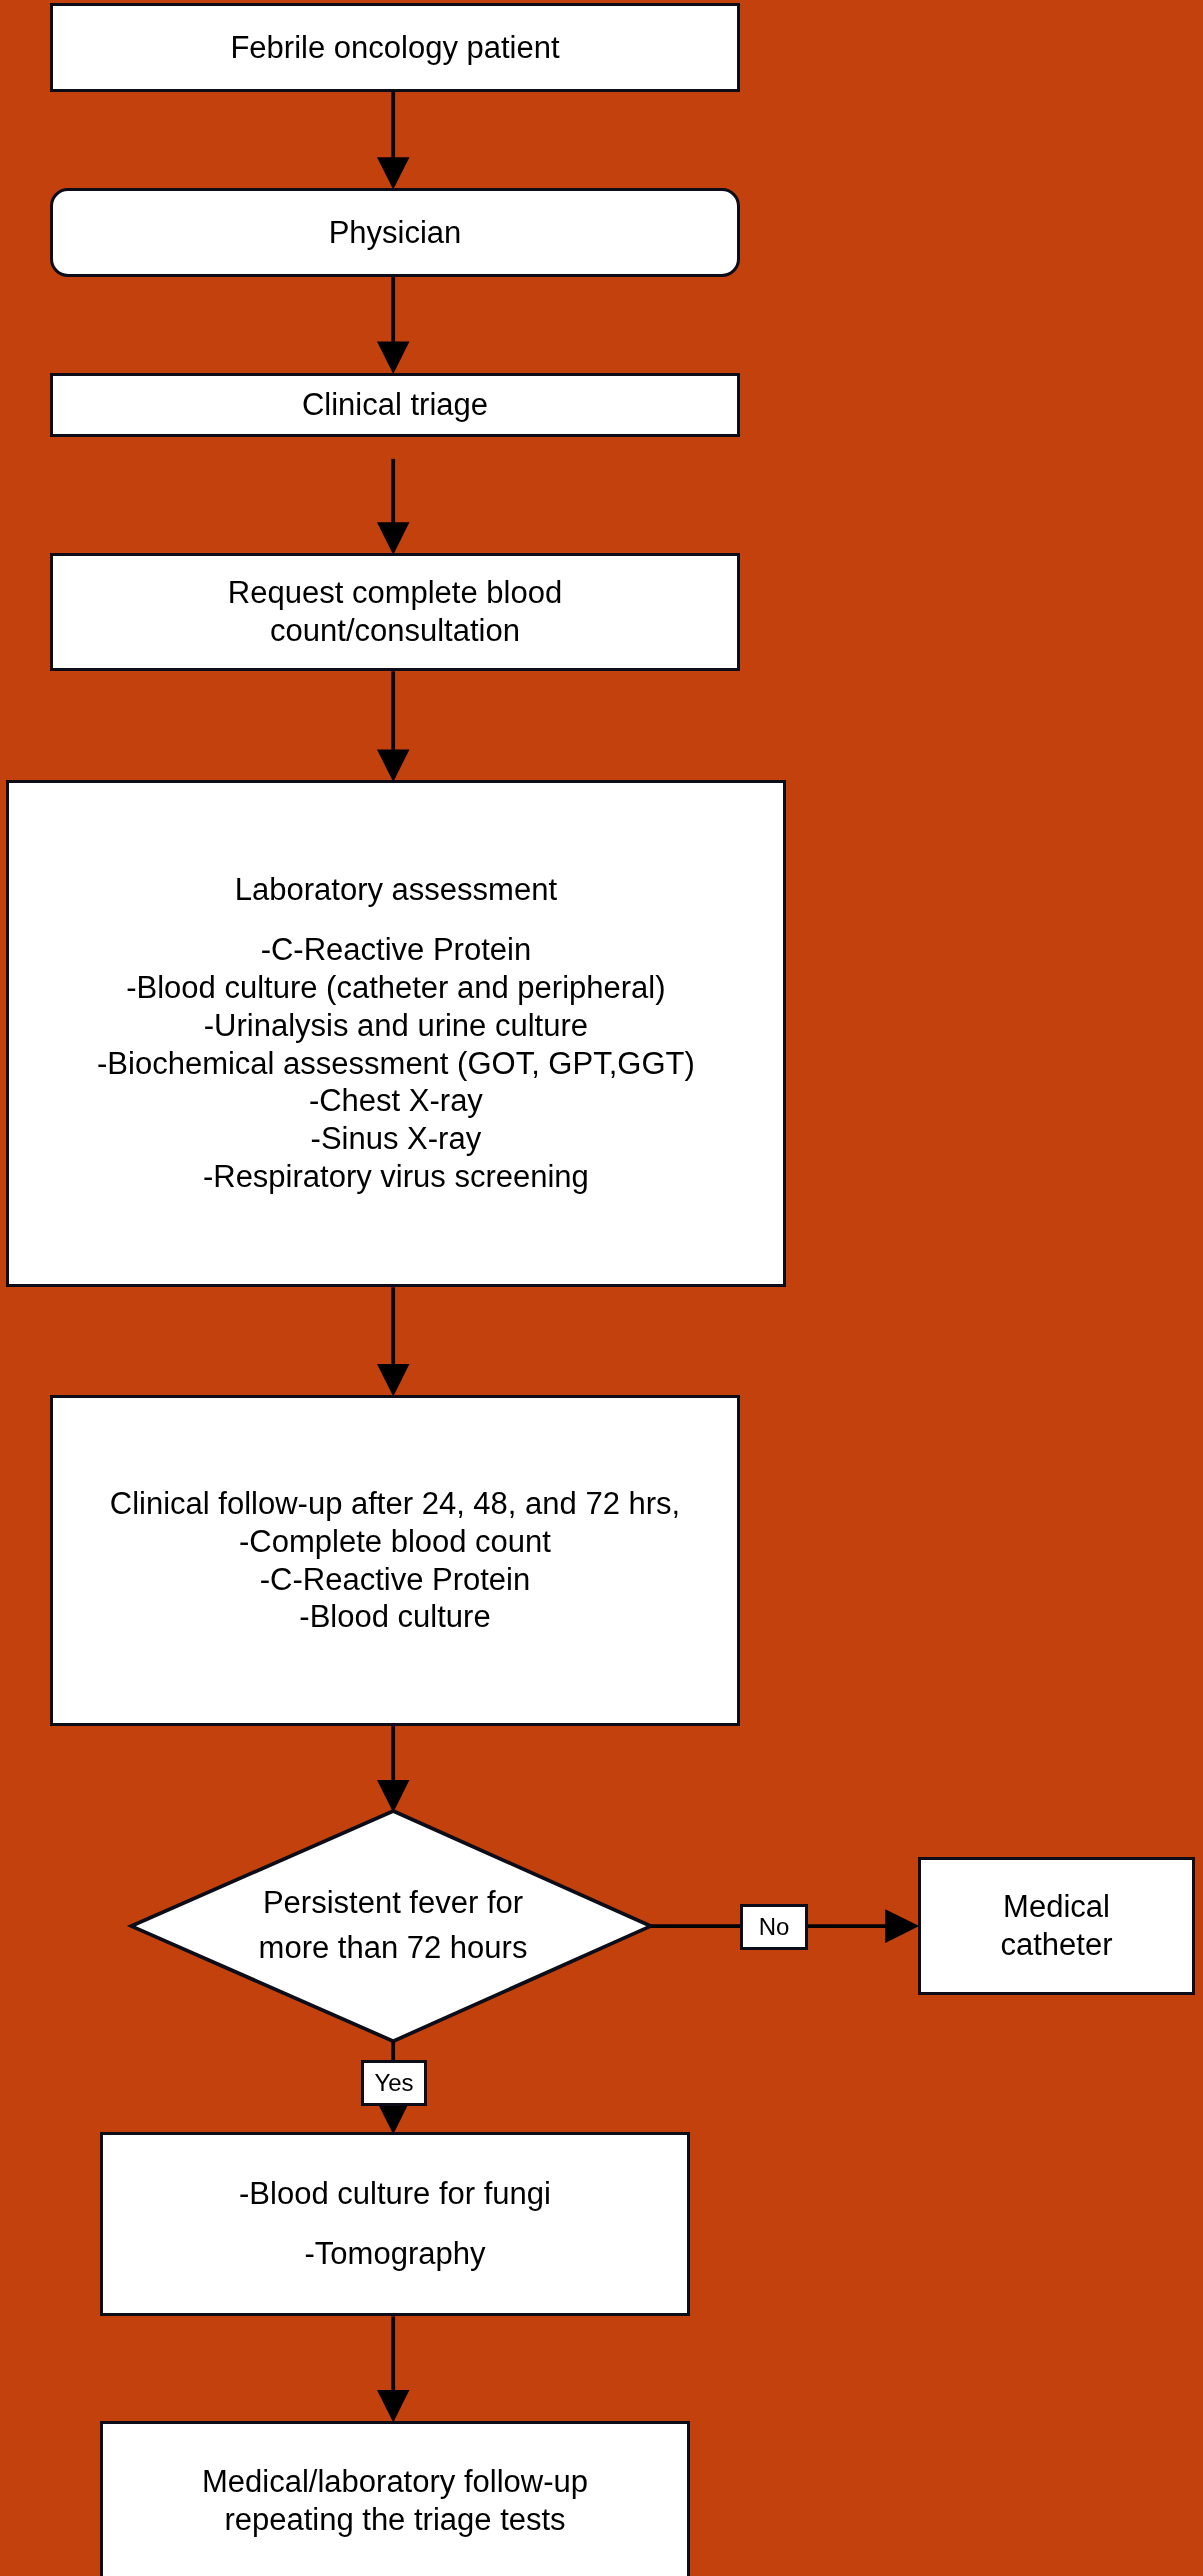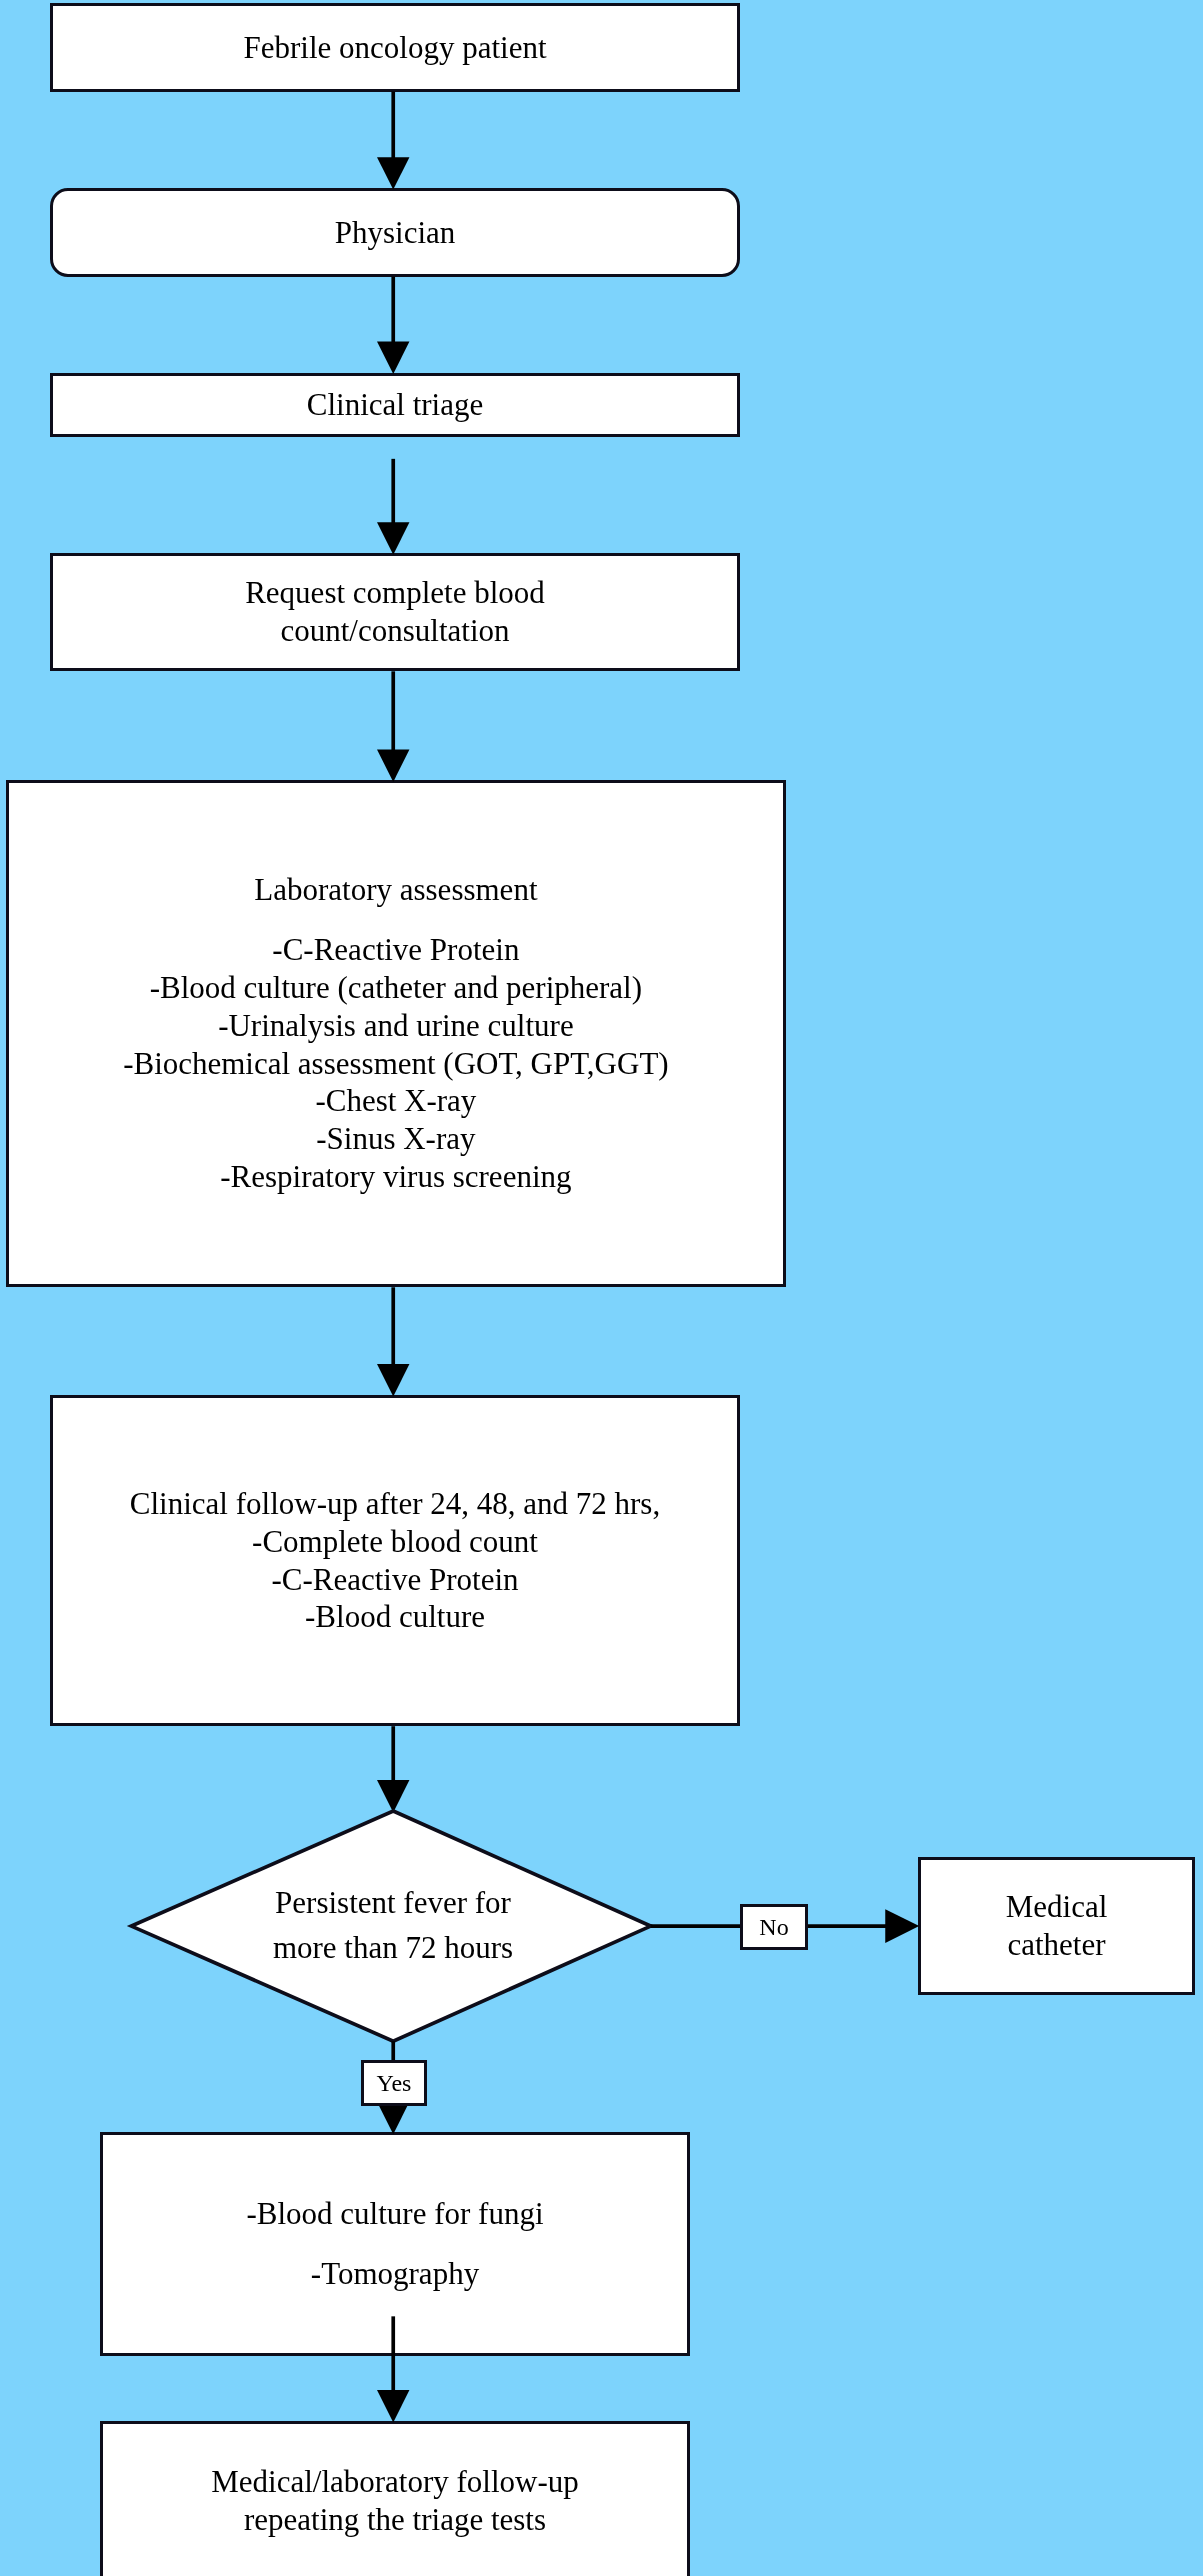--- a/index.html
+++ b/index.html
@@ -4,22 +4,22 @@
 <style>
   html, body {
     margin: 0;
     padding: 0;
     background: #d3dcf0;
   }
   #canvas {
     position: relative;
     width: 1204px;
     height: 2576px;
-    background: #7dd3fc;
-    font-family: Liberation Serif, serif;
+    background: #c2410c;
+    font-family: Liberation Sans, sans-serif;
     overflow: hidden;
   }
   .node {
     position: absolute;
     background: #ffffff;
     border: 3.7px solid #0d0d1a;
     box-sizing: border-box;
     display: flex;
     flex-direction: column;
     align-items: center;
@@ -169,21 +169,21 @@
 
   <div class="edge-chip" style="left:361px; top:2060px; width:66px; height:46px;">
     <span>Yes</span>
   </div>
 
   <div class="node n-big" style="left:918px; top:1857px; width:277px; height:138px;">
     <span class="line">Medical</span>
     <span class="line">catheter</span>
   </div>
 
-  <div class="node n-big" style="left:100px; top:2132px; width:590px; height:224px;">
+  <div class="node n-big" style="left:100px; top:2132px; width:590px; height:184px;">
     <span class="line">-Blood culture for fungi</span>
     <span class="gap"></span>
     <span class="line">-Tomography</span>
   </div>
 
   <div class="node n-big" style="left:100px; top:2421px; width:590px; height:159px;">
     <span class="line">Medical/laboratory follow-up</span>
     <span class="line">repeating the triage tests</span>
   </div>
 

